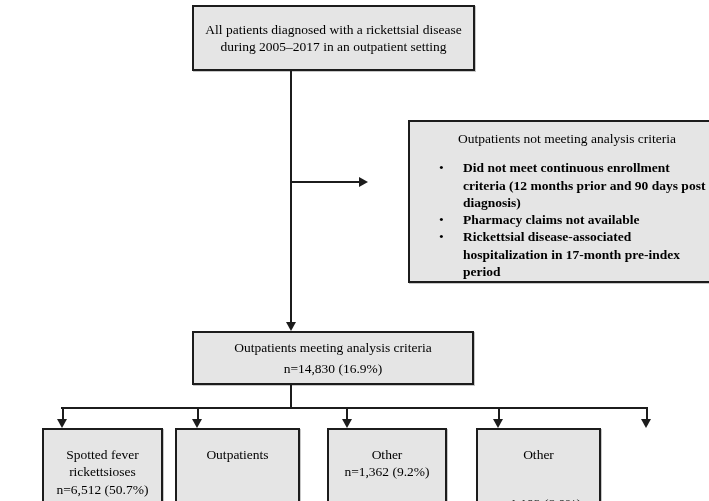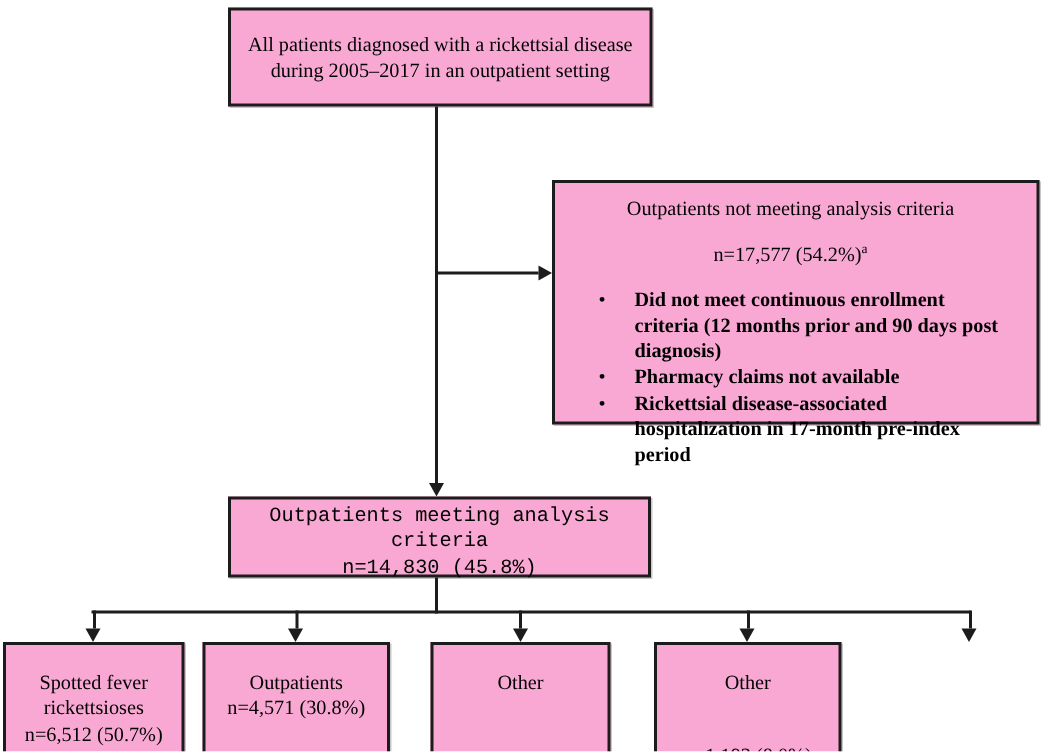--- a/index.html
+++ b/index.html
@@ -14,27 +14,28 @@
     background: #ffffff;
     font-family: "Liberation Serif", "DejaVu Serif", serif;
     font-size: 13.5px;
     color: #000000;
     overflow: hidden;
   }
   .box {
     position: absolute;
     box-sizing: border-box;
     border: 2px solid #1c1c1c;
-    background: #f9a8d4;
+    background: #e5e5e5;
     box-shadow: 1px 1px 0 rgba(130,130,130,0.45);
     display: flex;
     flex-direction: column;
     align-items: center;
     text-align: center;
     line-height: 1.28;
+    margin-left: 40px;
   }
   #top-box {
     left: 152px; top: 5px;
     width: 283px; height: 66px;
     justify-content: center;
     padding: 2px 10px;
   }
   #top-box .txt { max-width: 258px; }
 
   #exclusion-box {
@@ -62,21 +63,20 @@
     padding-left: 4px;
     font-size: 13.5px;
   }
   .bullet-text { width: 258px; font-weight: bold; }
 
   #inclusion-box {
     left: 152px; top: 331px;
     width: 282px; height: 54px;
     justify-content: space-evenly;
     padding: 3px 0;
-    font-family: Liberation Mono, monospace;
   }
 
   .outcome-box {
     top: 428px;
     height: 83px;
     justify-content: flex-start;
     padding: 16px 4px;
   }
   #outcome-0 { left: 2px;   width: 121px; }
   #outcome-1 { left: 135px; width: 125px; }
@@ -115,40 +115,39 @@
   </div>
 
   <div class="line" style="left:290px; top:71px; width:2px; height:251px;"></div>
   <div class="arrow-down" style="left:285.5px; top:322px;"></div>
 
   <div class="line" style="left:292px; top:181px; width:67px; height:2px;"></div>
   <div class="arrow-right" style="left:359px; top:176.5px;"></div>
 
   <div class="box" id="exclusion-box">
     <div class="ex-title">Outpatients not meeting analysis criteria</div>
-    <div class="ex-n"><span>n=17,577 (54.2%)</span><sup>a</sup></div>
     <div class="bullets">
       <div class="bullet-row">
         <span class="bullet-marker">•</span>
         <span class="bullet-text">Did not meet continuous enrollment criteria (12 months prior and 90 days post diagnosis)</span>
       </div>
       <div class="bullet-row">
         <span class="bullet-marker">•</span>
         <span class="bullet-text">Pharmacy claims not available</span>
       </div>
       <div class="bullet-row">
         <span class="bullet-marker">•</span>
         <span class="bullet-text">Rickettsial disease-associated hospitalization in 17-month pre-index period</span>
       </div>
     </div>
   </div>
 
   <div class="box" id="inclusion-box">
     <div>Outpatients meeting analysis criteria</div>
-    <div>n=14,830 (45.8%)</div>
+    <div>n=14,830 (16.9%)</div>
   </div>
 
   <div class="line" style="left:290px; top:385px; width:2px; height:24px;"></div>
   <div class="line" style="left:61px; top:407px; width:586px; height:2px;"></div>
 
   <div class="line" style="left:61.5px; top:407px; width:2px; height:12px;"></div>
   <div class="arrow-down" style="left:57px; top:419px;"></div>
 
   <div class="line" style="left:196.5px; top:407px; width:2px; height:12px;"></div>
   <div class="arrow-down" style="left:192px; top:419px;"></div>
@@ -161,23 +160,23 @@
 
   <div class="line" style="left:645.5px; top:407px; width:2px; height:12px;"></div>
   <div class="arrow-down" style="left:641px; top:419px;"></div>
 
   <div class="box outcome-box" id="outcome-0">
     <div class="outcome-label">Spotted fever rickettsioses</div>
     <div>n=6,512 (50.7%)</div>
   </div>
   <div class="box outcome-box" id="outcome-1">
     <div class="outcome-label">Outpatients</div>
-    <div>n=4,571 (30.8%)</div>
   </div>
   <div class="box outcome-box" id="outcome-2">
     <div class="outcome-label">Other</div>
+    <div>n=1,362 (9.2%)</div>
   </div>
   <div class="box outcome-box" id="outcome-3">
     <div class="outcome-label">Other</div>
     <div>n=1,193 (8.0%)</div>
   </div>
 
 </div>
 
 </body></html>

